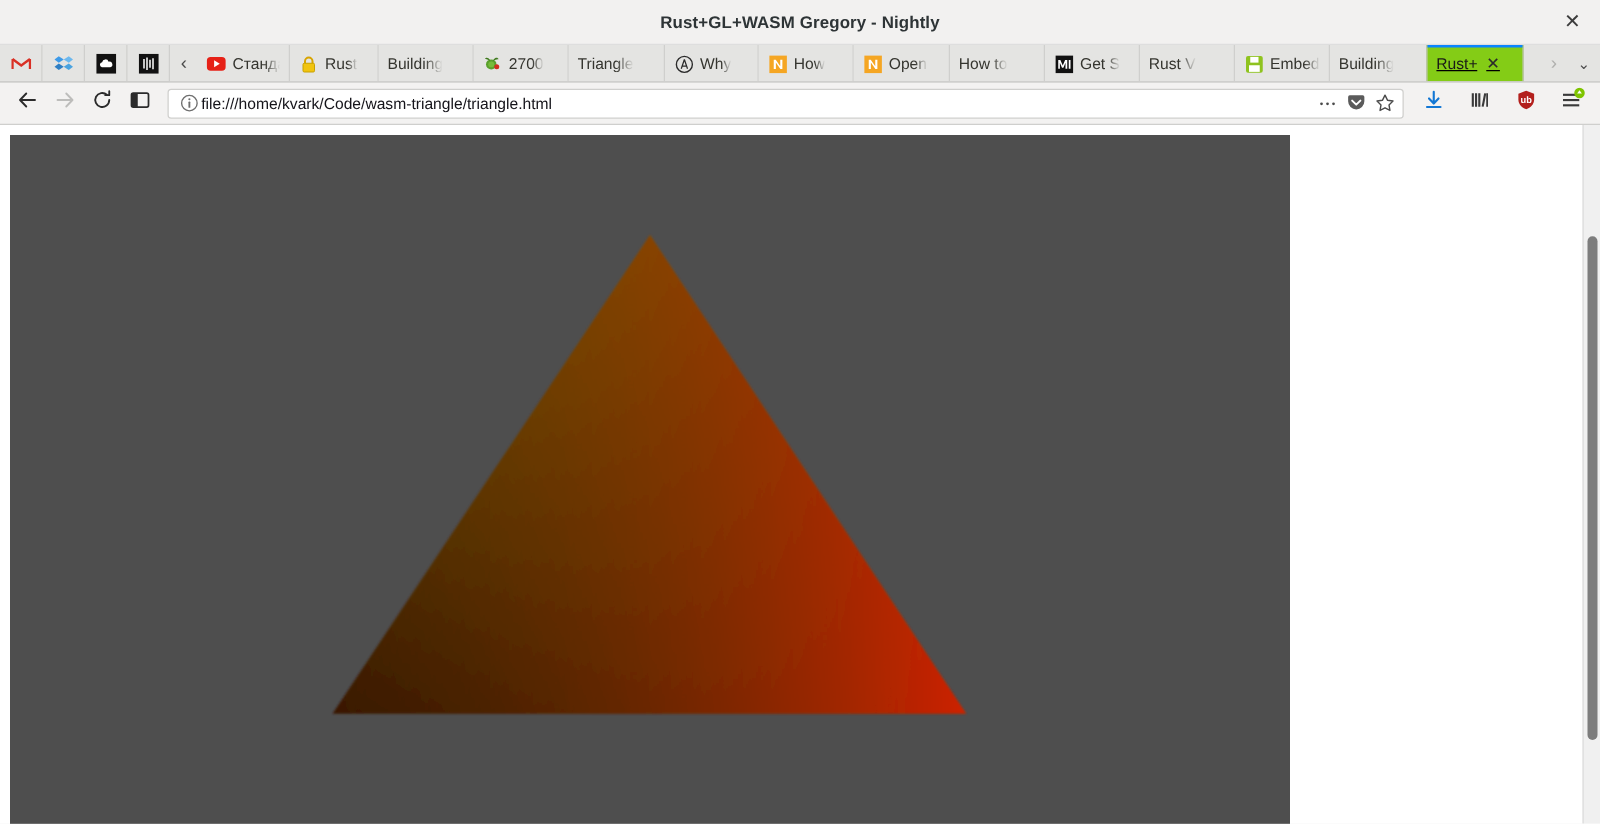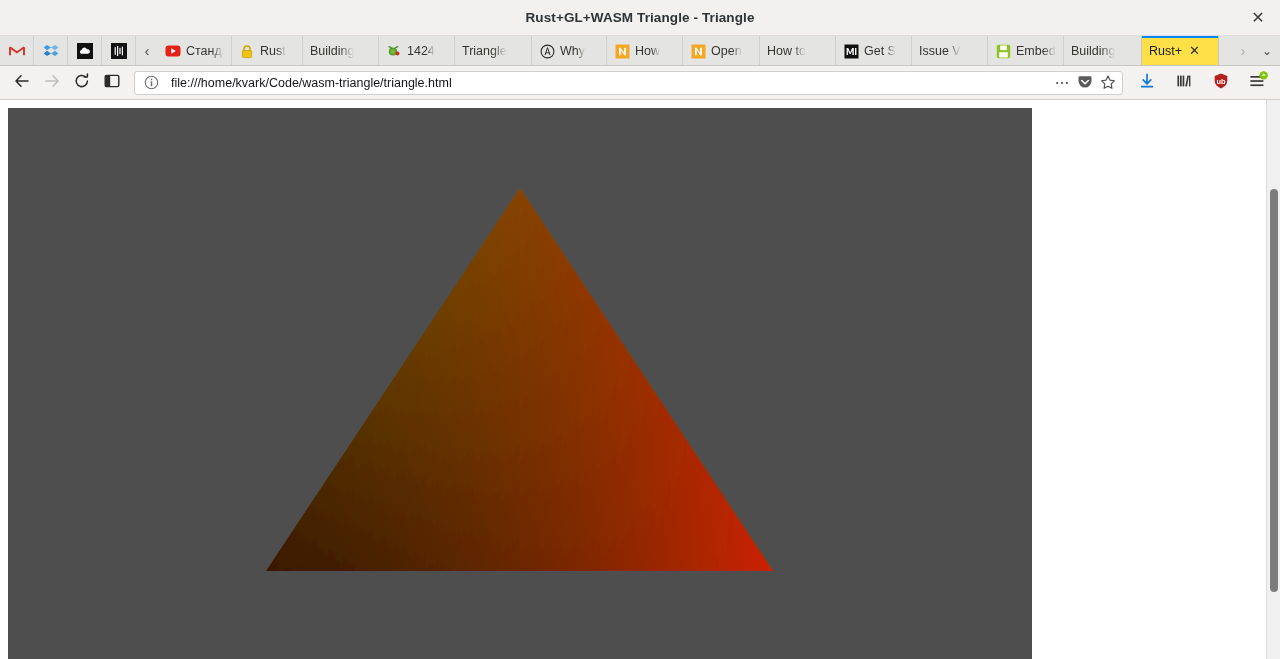--- a/index.html
+++ b/index.html
@@ -60,24 +60,25 @@
     height: 30px;
     background: #e4e4e2;
   }
   .tab .tab-label {
     font-size: 12.5px; color: #35352f;
     white-space: nowrap; overflow: hidden;
     -webkit-mask-image: linear-gradient(to right, #000 68%, rgba(0,0,0,0) 100%);
     mask-image: linear-gradient(to right, #000 68%, rgba(0,0,0,0) 100%);
   }
   .tab.active {
-    background: #fde047;
+    background: #84cc16;
     border-right: 1px solid #c5c5c3;
     border-left: 1px solid #c5c5c3;
     margin-left: -1px;
+    text-decoration: underline;
   }
   .tab.active::before {
     content: ""; position: absolute; left: 0; right: 0; top: 0; height: 2px;
     background: #0a84ff;
   }
   .tab.active .tab-label { -webkit-mask-image: none; mask-image: none; color:#1a1a18; }
   .tab-close {
     font-size: 13px; color: #2b2b2b; line-height: 1; padding: 0 2px 2px 2px;
   }
   .tab-dropdown {
@@ -98,21 +99,21 @@
     border-bottom: 1px solid #cfcfcd;
   }
   .navbtn {
     width: 28px; height: 26px; display: flex; align-items: center; justify-content: center;
     color: #3b3b3b;
   }
   .navbtn.disabled { color: #bdbdbb; }
   .urlbar {
     flex: 1 1 auto; height: 24px; background: #ffffff;
     border: 1px solid #cfcfcd; border-radius: 3px;
-    display: flex; align-items: center; gap: 12px;
+    display: flex; align-items: center; gap: 2px;
     padding: 0 6px 0 8px; margin: 0 6px; min-width: 0; justify-content: center;
   }
   .url-text { font-size: 12.5px; color: #15141a; white-space: nowrap; overflow: hidden; flex: 1 1 auto; }
   .url-icons { display: flex; align-items: center; gap: 7px; flex: 0 0 auto; }
   .toolbar-icons { display: flex; align-items: center; gap: 9px; padding-left: 2px; font-weight: bold; }
 
   
   .content {
     flex: 1 1 auto; position: relative; background: #ffffff; overflow: hidden;
     display: flex;
@@ -133,21 +134,21 @@
     position: absolute; left: 3px; width: 8px;
     background: #7d7d7d; border-radius: 4px;
   }
 </style>
 </head>
 <body>
 
 <div class="window">
 
   <div class="titlebar">
-    <div class="titlebar-title">Rust+GL+WASM Triangle - Triangle</div>
+    <div class="titlebar-title">Rust+GL+WASM Gregory - Nightly</div>
     <div class="window-close">✕</div>
   </div>
 
   <div class="tabstrip">
 
     <div class="pinned-tabs">
       <div class="pinned-tab">
         <span class="fav">
           <svg width="16" height="16" viewBox="0 0 16 16">
             <path d="M1 4.2 L8 9.4 L15 4.2" fill="none" stroke="#d93025" stroke-width="1.9"></path>
@@ -218,21 +219,21 @@
       <div class="tab" style="flex:0 0 76px">
         <span class="fav">
           <svg width="16" height="16" viewBox="0 0 16 16">
             <ellipse cx="7" cy="8.5" rx="4.2" ry="4" fill="#5aa02c"></ellipse>
             <ellipse cx="7" cy="8.5" rx="2.4" ry="2.3" fill="#76bb3a"></ellipse>
             <path d="M6 5 C4.5 2.5 2.5 2.8 2 4.2 C3.5 4 5 5 6 5.6 Z" fill="#3f7a1e"></path>
             <path d="M8.6 5 C10.4 2.6 12.4 3 12.8 4.4 C11.2 4.2 9.8 5.1 8.8 5.7 Z" fill="#3f7a1e"></path>
             <circle cx="11.4" cy="10.4" r="2" fill="#cf2f1f"></circle>
           </svg>
         </span>
-        <span class="tab-label">1424</span>
+        <span class="tab-label">2700</span>
       </div>
 
       <div class="tab" style="flex:0 0 77px">
         <span class="tab-label">Triangle</span>
       </div>
 
       <div class="tab" style="flex:0 0 75px">
         <span class="fav">
           <svg width="15" height="15" viewBox="0 0 15 15">
             <circle cx="7.5" cy="7.5" r="6.4" fill="none" stroke="#2b2b2b" stroke-width="1.1"></circle>
@@ -271,21 +272,21 @@
           <svg width="15" height="15" viewBox="0 0 15 15">
             <rect x="0.5" y="0.5" width="14" height="14" fill="#111111"></rect>
             <path d="M2.6 11 V4 H4.3 L6.2 8.4 L8.1 4 H9.8 V11 H8.4 V6.2 L6.7 10.1 H5.6 L3.9 6.2 V11 Z" fill="#ffffff"></path>
             <rect x="11" y="4" width="1.4" height="7" fill="#ffffff"></rect>
           </svg>
         </span>
         <span class="tab-label">Get S</span>
       </div>
 
       <div class="tab" style="flex:0 0 76px">
-        <span class="tab-label">Issue V</span>
+        <span class="tab-label">Rust V</span>
       </div>
 
       <div class="tab" style="flex:0 0 76px">
         <span class="fav">
           <svg width="15" height="15" viewBox="0 0 15 15">
             <rect x="0.8" y="0.8" width="13.4" height="13.4" rx="1.6" fill="#8fc31f"></rect>
             <rect x="4.2" y="1.5" width="6.6" height="4.6" fill="#ffffff"></rect>
             <rect x="3.2" y="8.2" width="8.6" height="5.3" fill="#ffffff"></rect>
           </svg>
         </span>

